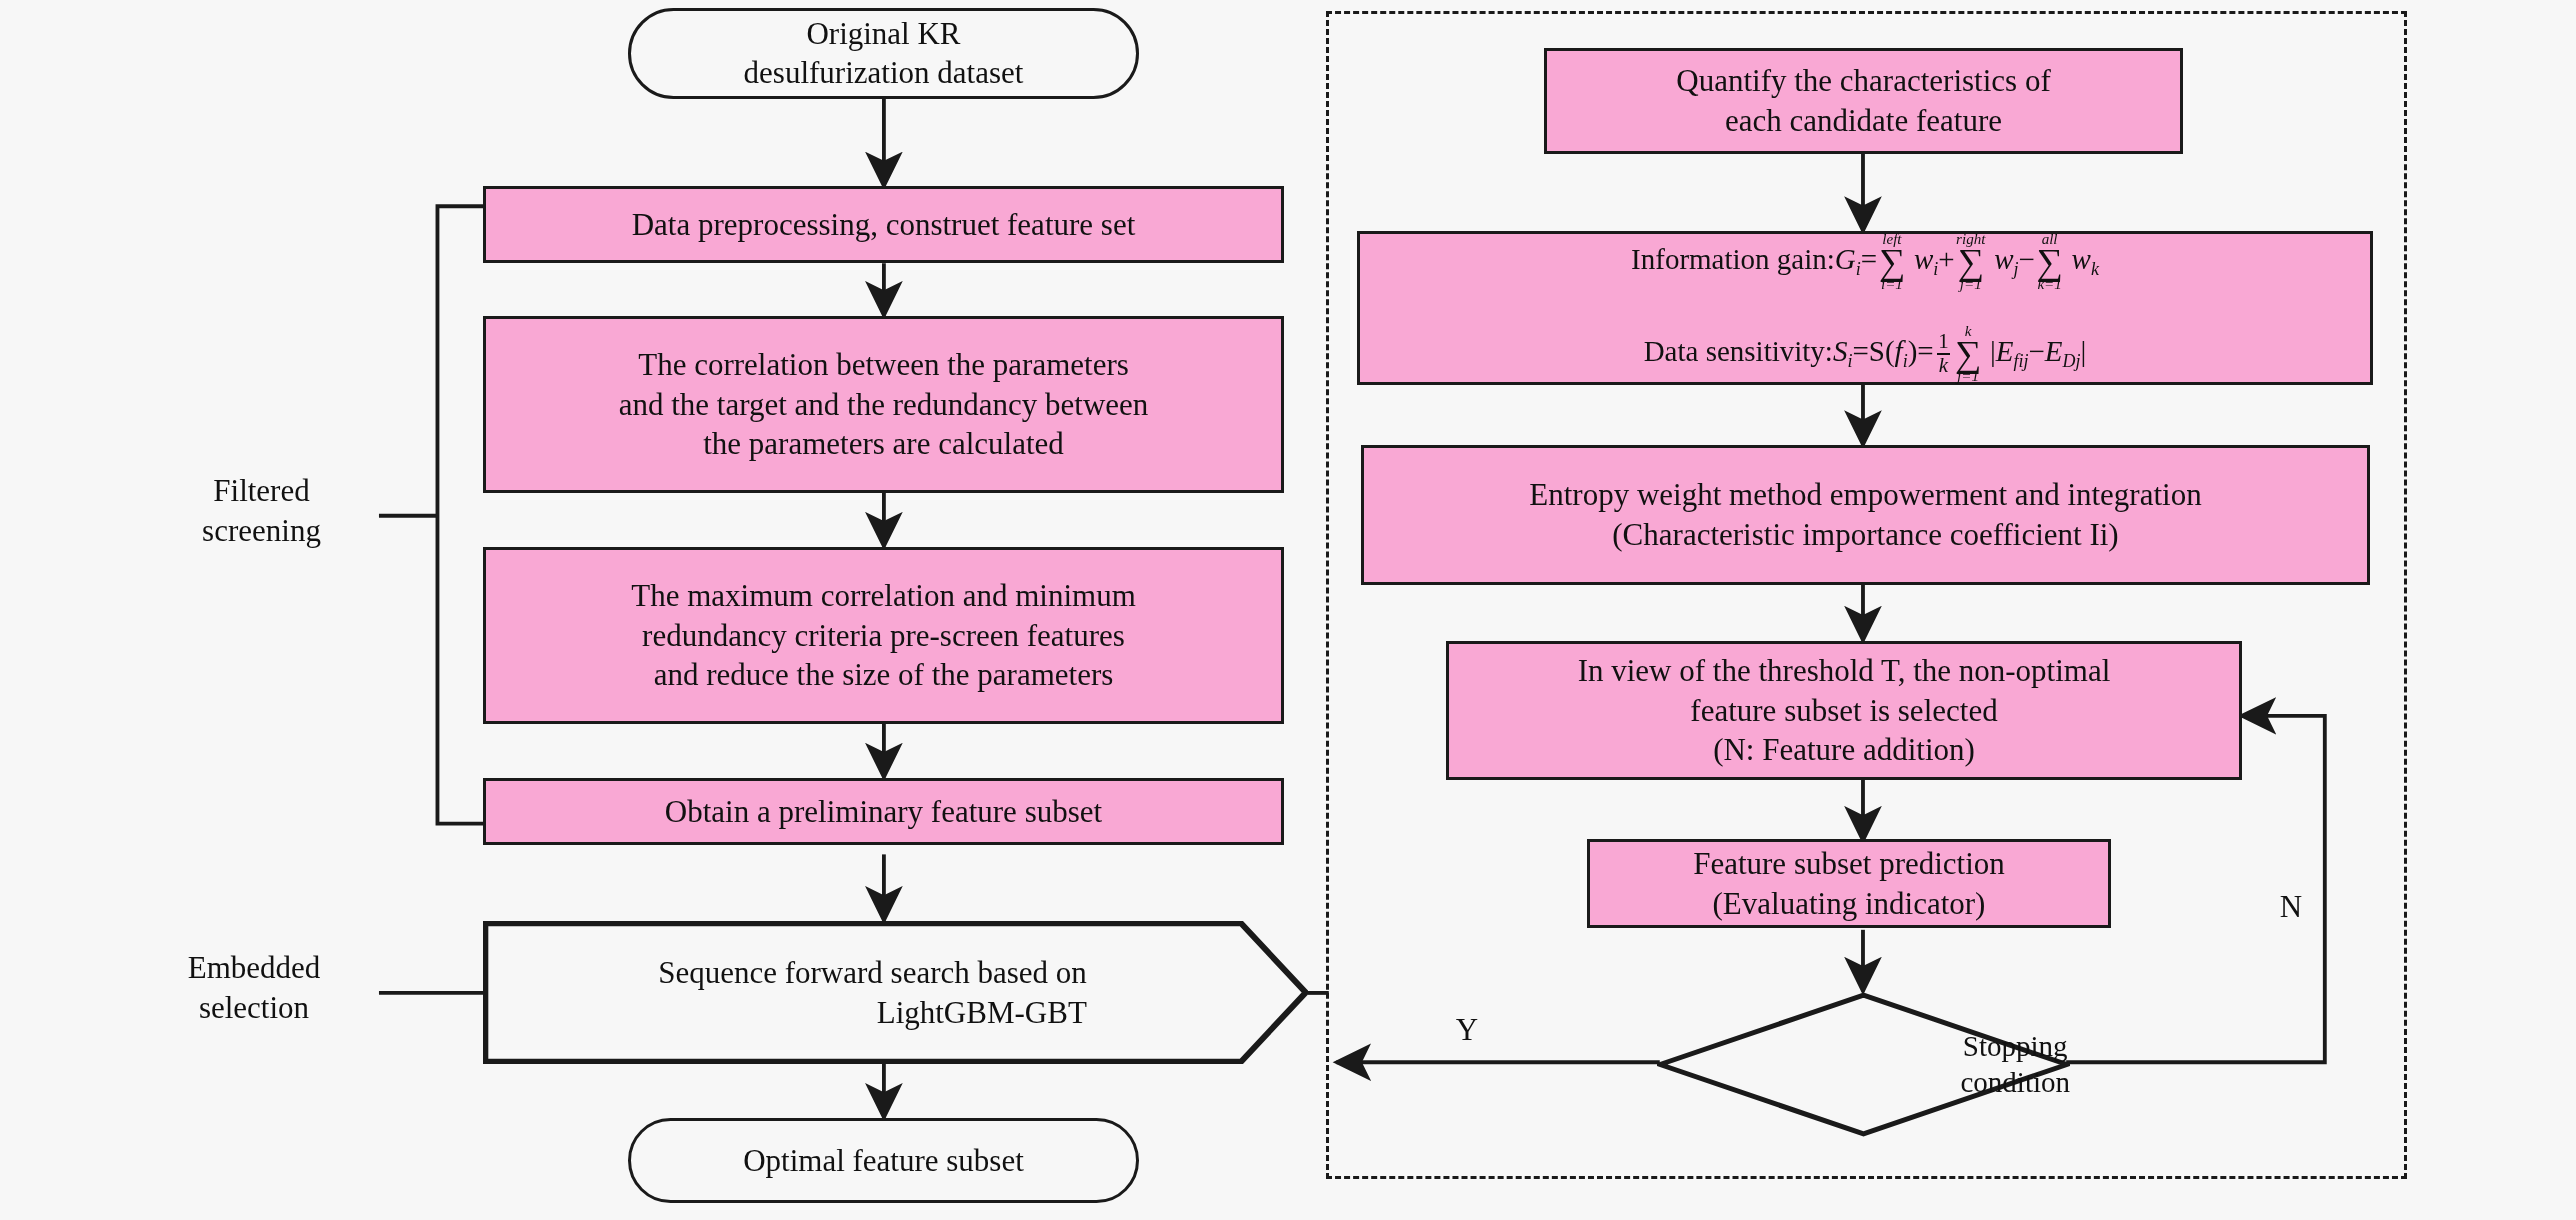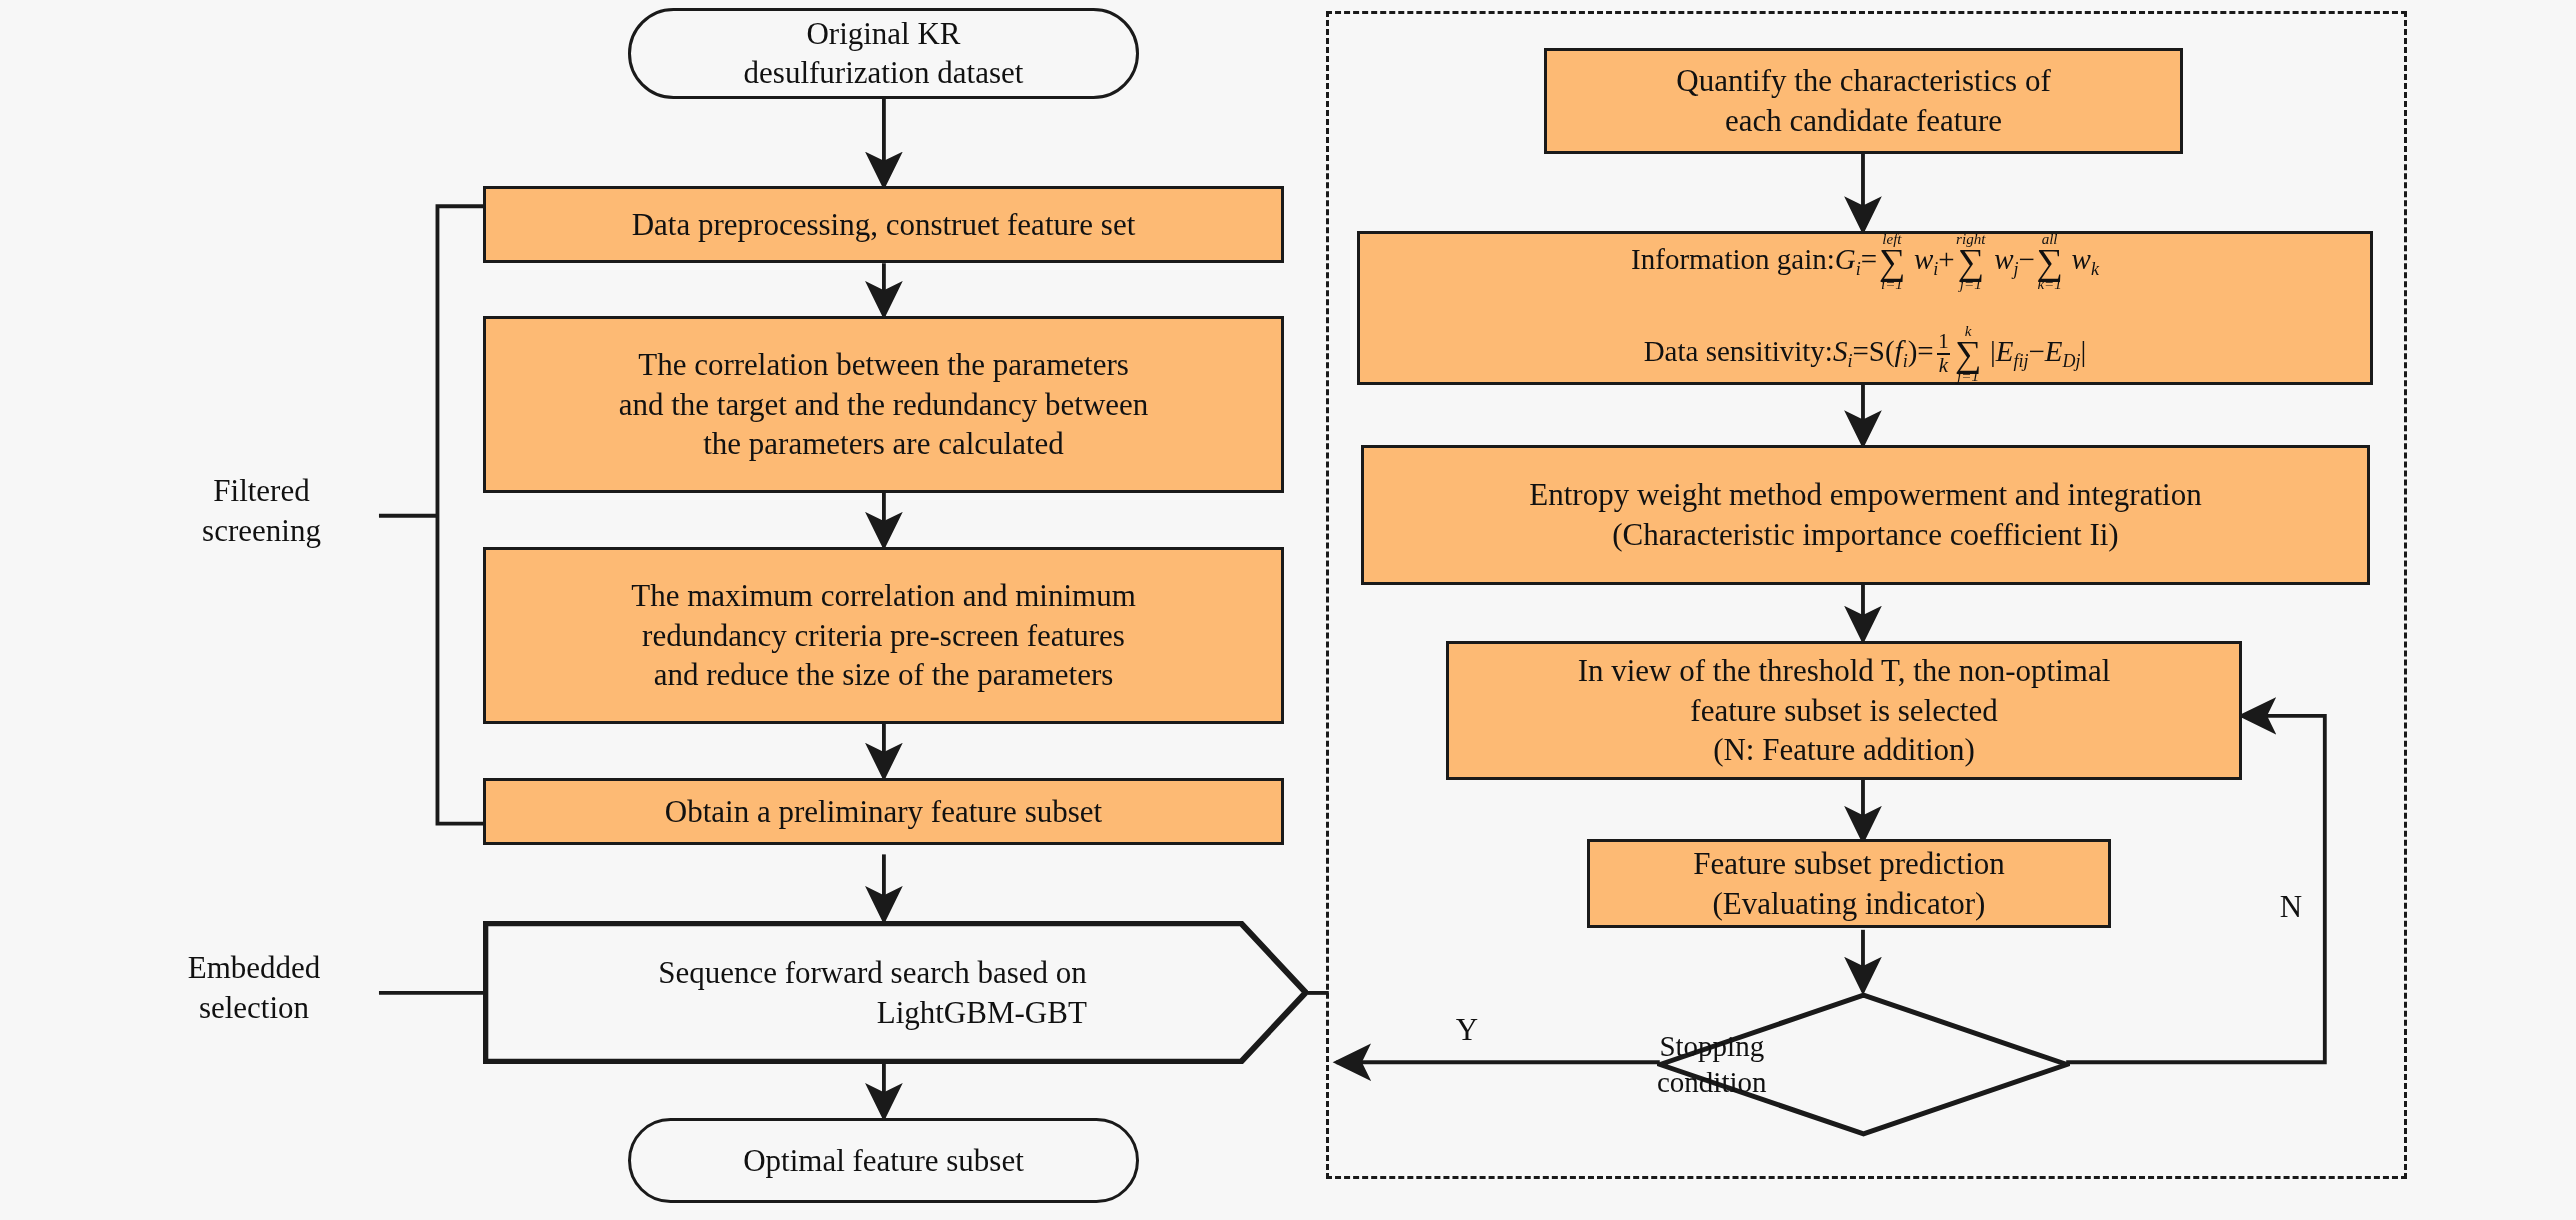--- a/index.html
+++ b/index.html
@@ -2,21 +2,21 @@
 <html style="font-size:12.3px"><head>
 <meta charset="utf-8">
 <style>
   html,body{margin:0;padding:0;background:#f7f7f7;}
   body{font-family:"Liberation Serif","DejaVu Serif",serif;color:#111;}
   #stage{position:relative;width:2576px;height:1220px;background:#f7f7f7;overflow:hidden;}
 
   
   .box{
     position:absolute;box-sizing:border-box;
-    border:3.1px solid #1a1a1a;background:#fdba74;
+    border:3.1px solid #1a1a1a;background:#f9a8d4;
     display:flex;align-items:center;justify-content:center;
     text-align:center;line-height:1.28;
   }
   .oval{
     position:absolute;box-sizing:border-box;
     border:3.1px solid #1a1a1a;background:#f7f7f7;border-radius:769px;
     display:flex;align-items:center;justify-content:center;
     text-align:center;line-height:1.28;
   }
   .plainlabel{
@@ -31,21 +31,21 @@
   .pent{
     position:absolute;box-sizing:border-box;background:#f7f7f7;
     display:flex;align-items:center;justify-content:center;
     text-align:right;line-height:1.28;
   }
   .pent .pent-svg{position:absolute;left:0;top:0;width:100%;height:100%;}
   .pent .pent-txt{position:relative;z-index:2;padding-right:46px;}
 
   
   .diamond{
-    position:absolute;display:flex;align-items:center;justify-content:flex-start;
+    position:absolute;display:flex;align-items:center;justify-content:flex-end;
     text-align:center;line-height:1.22;
   }
   .diamond .dia-svg{position:absolute;left:0;top:0;width:100%;height:100%;}
   .diamond .dia-txt{position:relative;z-index:2;}
 
   
   #wires{position:absolute;left:0;top:0;width:2576px;height:1220px;z-index:1;pointer-events:none;}
   .box,.oval,.pent,.diamond,.plainlabel{z-index:3;}
   .dashedregion{z-index:0;}
   .t38{font-size:29px;}

